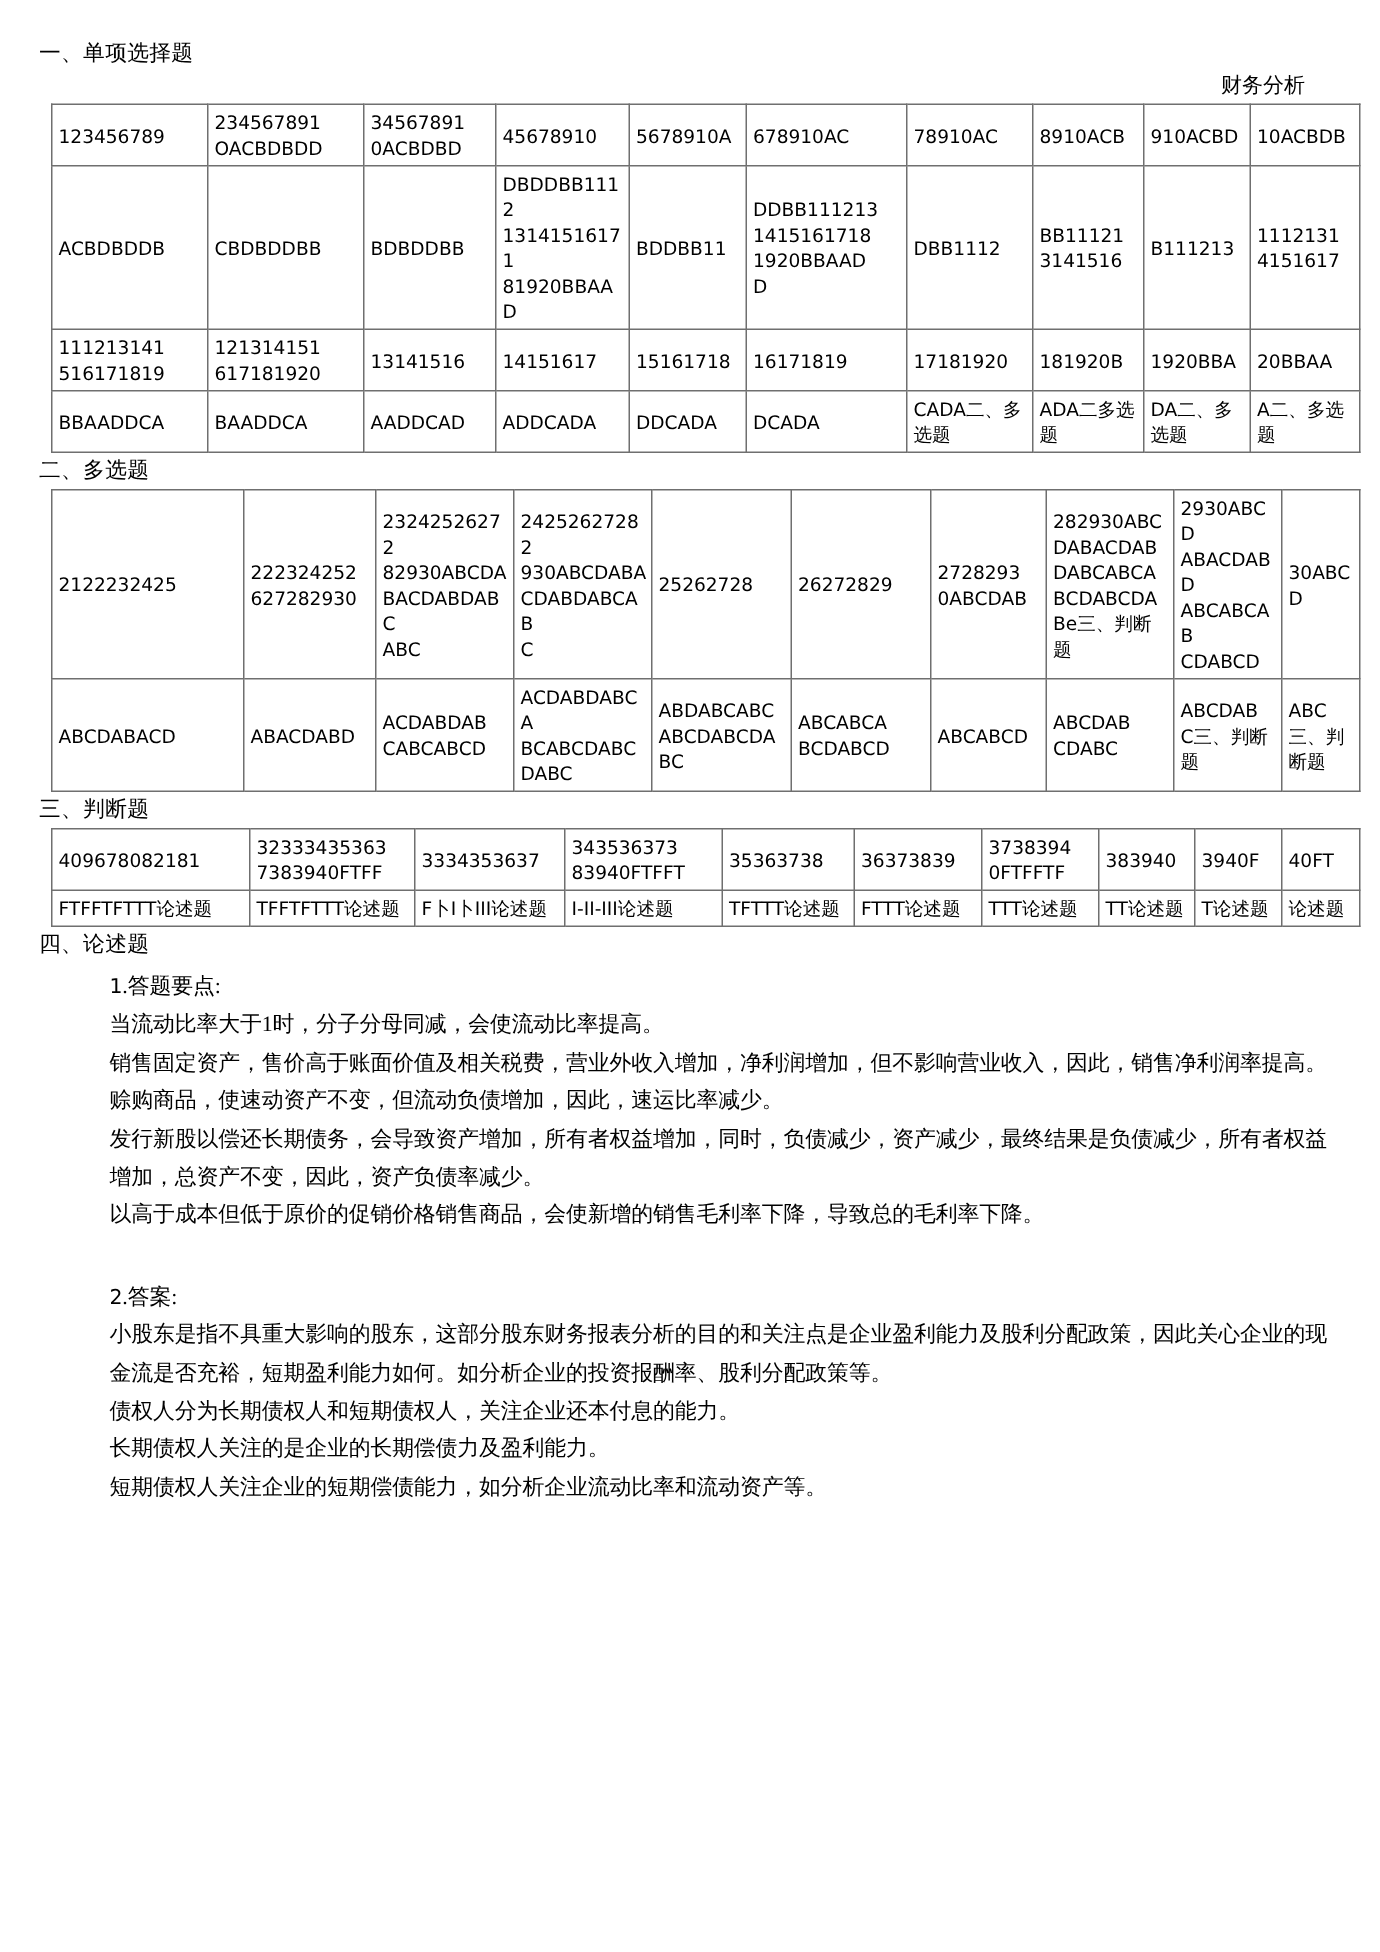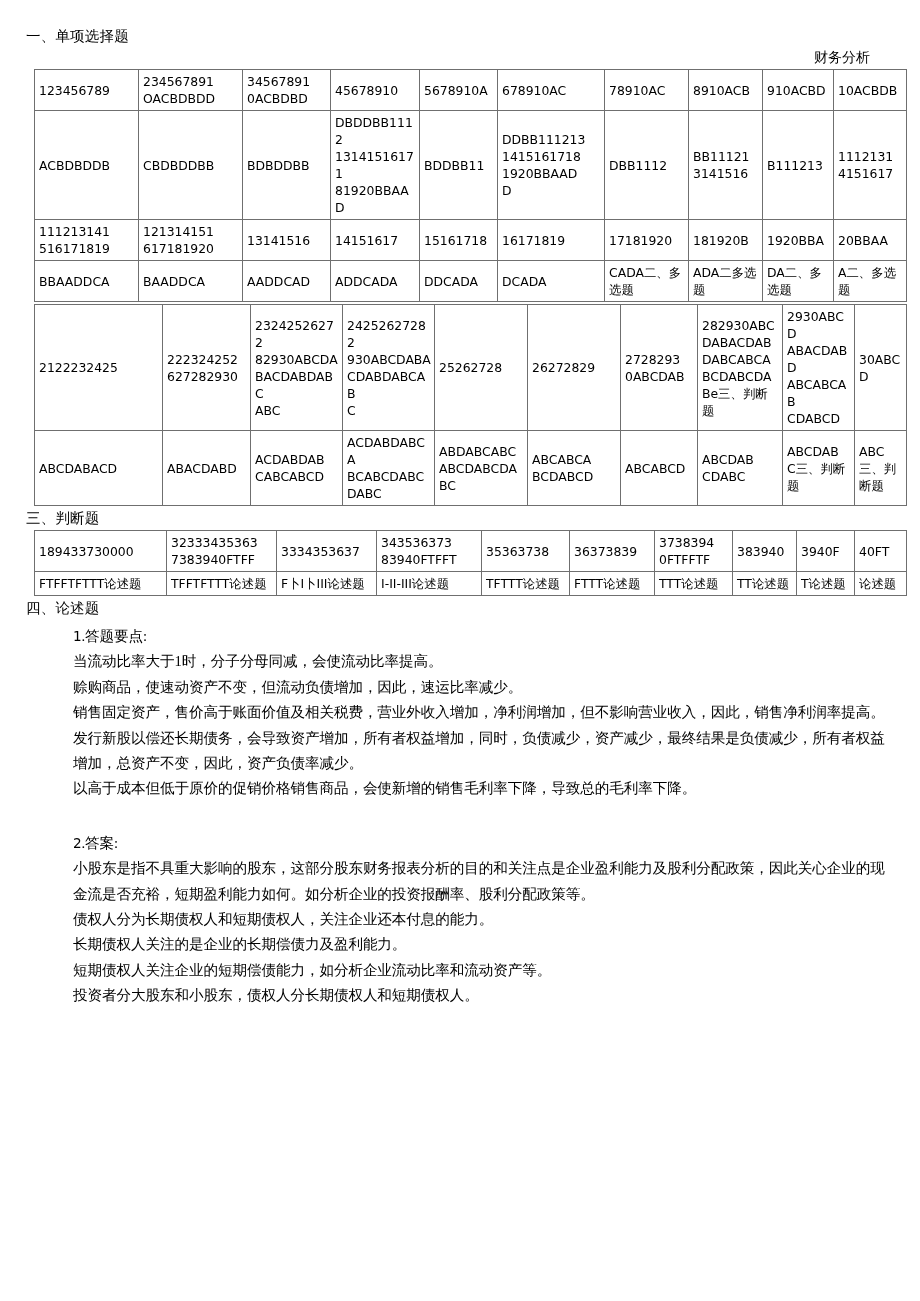--- a/index.html
+++ b/index.html
@@ -173,20 +173,21 @@
         <td class="lft">DCADA</td>
         <td class="lft">CADA二、多选题</td>
         <td class="lft">ADA二多选题</td>
         <td class="lft">DA二、多选题</td>
         <td class="lft">A二、多选题</td>
       </tr>
     </tbody>
   </table>
   </div>
 
+  <div class="section-heading">二、多选题</div>
 
   <div class="tbl-wrap">
   <table class="qtable" id="table-multi">
     <colgroup>
       <col class="m1">
           <col class="m2">
           <col class="m3">
           <col class="m4">
           <col class="m5">
       <col class="m6">
@@ -235,21 +236,21 @@
           <col class="t4">
           <col class="t5">
       <col class="t6">
           <col class="t7">
           <col class="t8">
           <col class="t9">
           <col class="t10">
     </colgroup>
     <tbody>
       <tr>
-        <td class="lft">189433730000</td>
+        <td class="lft">409678082181</td>
         <td class="lft">32333435363<br>7383940FTFF</td>
         <td class="lft">3334353637</td>
         <td class="lft">343536373<br>83940FTFFT</td>
         <td class="lft">35363738</td>
         <td class="lft">36373839</td>
         <td class="lft">3738394<br>0FTFFTF</td>
         <td class="lft">383940</td>
         <td class="lft">3940F</td>
         <td class="lft">40FT</td>
       </tr>
@@ -267,30 +268,29 @@
       </tr>
     </tbody>
   </table>
   </div>
 
   <div class="section-heading">四、论述题</div>
 
   <div class="body-block">
     <p class="body-line"><span class="num-label">1</span><span>.答题要点:</span></p>
     <p class="body-line">当流动比率大于1时，分子分母同减，会使流动比率提高。</p>
+    <p class="body-line">销售固定资产，售价高于账面价值及相关税费，营业外收入增加，净利润增加，但不影响营业收入，因此，销售净利润率提高。</p>
     <p class="body-line">赊购商品，使速动资产不变，但流动负债增加，因此，速运比率减少。</p>
-    <p class="body-line">销售固定资产，售价高于账面价值及相关税费，营业外收入增加，净利润增加，但不影响营业收入，因此，销售净利润率提高。</p>
     <p class="body-line wrapline">发行新股以偿还长期债务，会导致资产增加，所有者权益增加，同时，负债减少，资产减少，最终结果是负债减少，所有者权益增加，总资产不变，因此，资产负债率减少。</p>
     <p class="body-line">以高于成本但低于原价的促销价格销售商品，会使新增的销售毛利率下降，导致总的毛利率下降。</p>
   </div>
 
   <div class="gap"></div>
 
   <div class="body-block">
     <p class="body-line"><span class="num-label">2</span><span>.答案:</span></p>
     <p class="body-line wrapline">小股东是指不具重大影响的股东，这部分股东财务报表分析的目的和关注点是企业盈利能力及股利分配政策，因此关心企业的现金流是否充裕，短期盈利能力如何。如分析企业的投资报酬率、股利分配政策等。</p>
     <p class="body-line">债权人分为长期债权人和短期债权人，关注企业还本付息的能力。</p>
     <p class="body-line">长期债权人关注的是企业的长期偿债力及盈利能力。</p>
     <p class="body-line">短期债权人关注企业的短期偿债能力，如分析企业流动比率和流动资产等。</p>
-    <p class="body-line">投资者分大股东和小股东，债权人分长期债权人和短期债权人。</p>
   </div>
 
 </div>
 
 </body></html>

